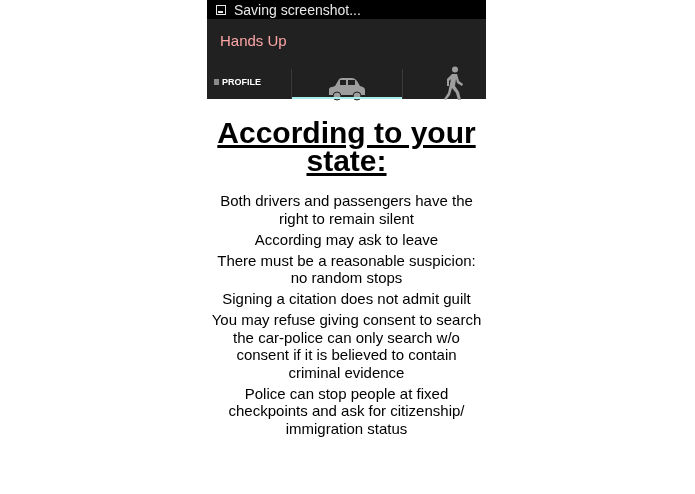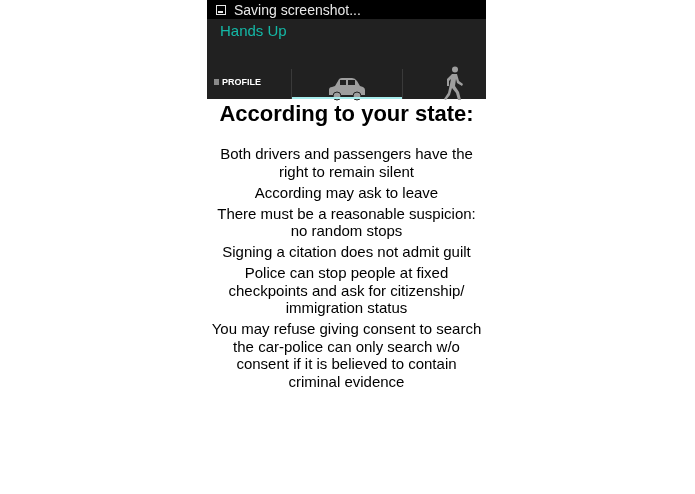--- a/index.html
+++ b/index.html
@@ -3,32 +3,32 @@
   <meta charset="utf-8">
   <style>
     html, body { margin: 0; padding: 0; background: #ffffff; }
     body { width: 695px; height: 494px; position: relative; overflow: hidden; font-family: "Liberation Sans", "DejaVu Sans", sans-serif; }
     .phone { position: absolute; left: 207px; top: 0; width: 279px; height: 494px; background: #ffffff; }
     .status-bar { position: absolute; left: 0; top: 0; width: 279px; height: 19px; background: #000000; display: flex; align-items: center; }
     .status-icon { width: 10px; height: 10px; border: 1.5px solid #e8e8e8; margin-left: 9px; position: relative; box-sizing: border-box; }
     .status-icon::after { content: ""; position: absolute; left: 1px; bottom: 1px; width: 5px; height: 2px; background: #e8e8e8; }
     .status-text { color: #e8e8e8; font-size: 14px; margin-left: 8px; }
     .action-bar { position: absolute; left: 0; top: 19px; width: 279px; height: 45px; background: #212121; }
-    .app-title { position: absolute; left: 13px; top: 3px; color: #14b8a6; font-size: 15px; }
+    .app-title { position: absolute; left: 13px; top: 13px; color: #fca5a5; font-size: 15px; }
     .tab-strip { position: absolute; left: 0; top: 64px; width: 279px; height: 35px; background: #212121; }
     .tab { position: absolute; top: 0; height: 35px; display: flex; align-items: center; justify-content: center; }
     .tab-profile { left: 0; width: 84px; justify-content: flex-start; }
     .tab-car { left: 85px; width: 110px; }
     .tab-walk { left: 196px; width: 83px; }
     .divider { position: absolute; top: 5px; width: 1px; height: 30px; background: #3a3a3a; }
     .profile-icon { width: 5px; height: 6px; background: #8a8a8a; margin-left: 7px; margin-right: 3px; }
     .profile-label { color: #ffffff; font-size: 9px; font-weight: bold; }
     .indicator { position: absolute; left: 85px; bottom: 0; width: 110px; height: 2px; background: #a6ecec; }
     .content { position: absolute; left: 0; top: 99px; width: 279px; text-align: center; color: #000000; }
-    .heading { font-size: 22px; font-weight: bold; margin-top: 1px; line-height: 28px; }
+    .heading { font-size: 30px; font-weight: bold; margin-top: 20px; line-height: 28px; text-decoration: underline; }
     .points { margin-top: 17px; }
     .point { font-size: 15px; line-height: 17.5px; margin: 0 0 3.5px 0; padding: 0 2px; text-align: center; }
   </style>
 </head>
 <body>
 
 <div class="phone">
 
   <div class="status-bar">
     <span class="status-icon"></span>
@@ -64,18 +64,18 @@
     <div class="indicator"></div>
   </div>
 
   <div class="content">
     <div class="heading">According to your state:</div>
     <div class="points">
       <p class="point">Both drivers and passengers have the right to remain silent</p>
       <p class="point">According may ask to leave</p>
       <p class="point">There must be a reasonable suspicion: no random stops</p>
       <p class="point">Signing a citation does not admit guilt</p>
+      <p class="point">You may refuse giving consent to search the car-police can only search w/o consent if it is believed to contain criminal evidence</p>
       <p class="point">Police can stop people at fixed checkpoints and ask for citizenship/ immigration status</p>
-      <p class="point">You may refuse giving consent to search the car-police can only search w/o consent if it is believed to contain criminal evidence</p>
     </div>
   </div>
 
 </div>
 
 </body></html>

